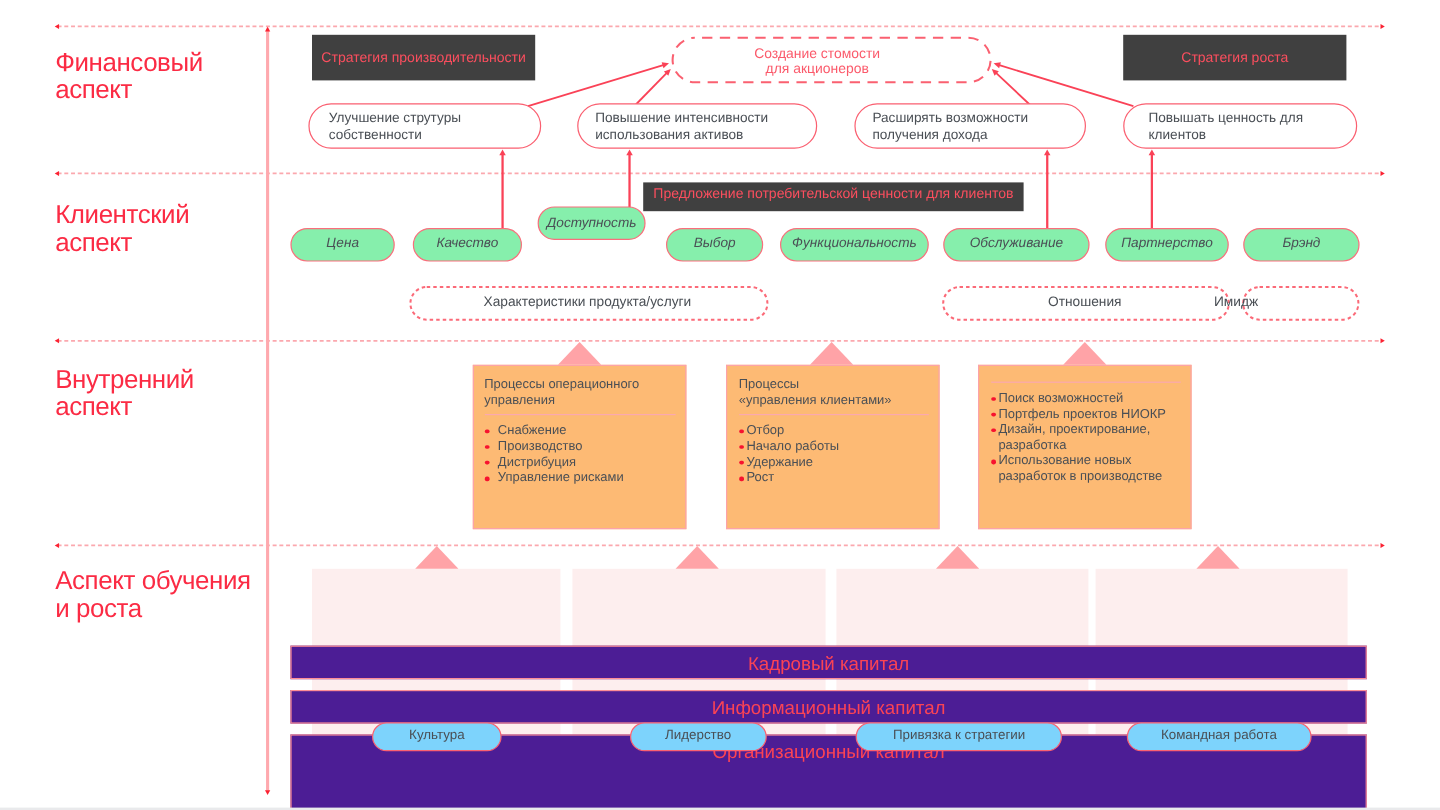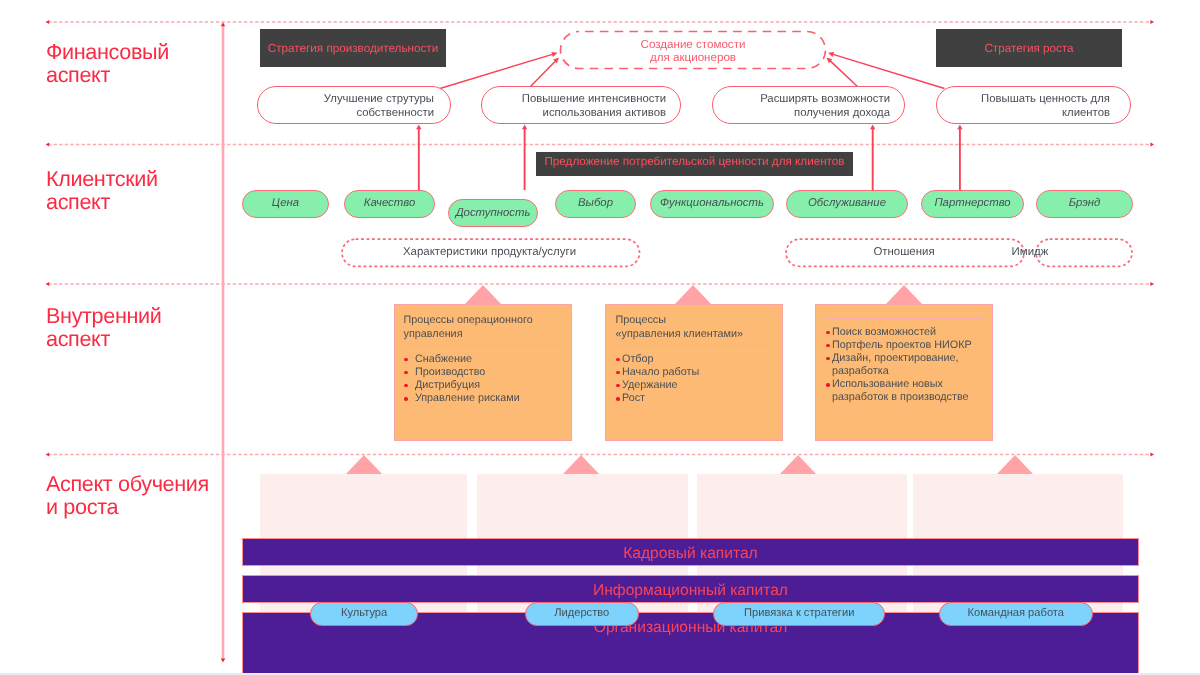--- a/index.html
+++ b/index.html
@@ -22,21 +22,21 @@
 
   
   .pinkbox{
     position:absolute; background:#404040; color:#fb4e5e;
     display:flex; align-items:center; justify-content:center;
     font-size:11.7px;
   }
   .objbox{
     position:absolute; border:1.5px solid #fa5f70; border-radius:19px;
     background:#fff; color:#4a4f55; font-size:11.35px; line-height:13.7px;
-    display:flex; align-items:center; justify-content:center; text-align:right;
+    display:flex; align-items:center; justify-content:center; text-align:left;
     box-sizing:border-box;
   }
   .visionbox{
     position:absolute; background:transparent; color:#fb5a6b;
     font-size:11.6px; line-height:12.7px;
     display:flex; align-items:center; justify-content:center; text-align:center;
     white-space:pre-line; box-sizing:border-box;
   }
   .pill{
     position:absolute; border:1.7px solid #fa6e7c; border-radius:15px;
@@ -138,33 +138,33 @@
 аспект</div>
   <div class="persp-label" style="top:167px;">Клиентский
 аспект</div>
   <div class="persp-label" style="top:304px;">Внутренний
 аспект</div>
   <div class="persp-label" style="top:471.7px;">Аспект обучения
 и роста</div>
 
   <div class="pinkbox" style="left:260px;top:29px;width:186px;height:38px;">Стратегия производительности</div>
   <div class="pinkbox" style="left:936px;top:29px;width:186px;height:38px;">Стратегия роста</div>
-  <div class="visionbox" style="left:560px;top:33px;width:266px;height:38px;">Создание стомости
+  <div class="visionbox" style="left:548px;top:33px;width:266px;height:38px;">Создание стомости
 для акционеров</div>
 
   <div class="objbox" style="left:257px;top:86px;width:194px;height:38px;padding:3px 16px 0 16px;">Улучшение струтуры собственности</div>
   <div class="objbox" style="left:481px;top:86px;width:200px;height:38px;padding:3px 14px 0 14px;">Повышение интенсивности использования активов</div>
   <div class="objbox" style="left:712px;top:86px;width:193px;height:38px;padding:3px 14px 0 14px;">Расширять возможности получения дохода</div>
   <div class="objbox" style="left:936px;top:86px;width:195px;height:38px;padding:3px 20px 0 20px;">Повышать ценность для клиентов</div>
 
   <div class="pinkbox" style="left:536px;top:152px;width:317px;height:21px;align-items:flex-start;padding-top:2.7px;">Предложение потребительской ценности для клиентов</div>
 
   <div class="pill" style="left:242px;top:189.5px;width:87px;height:28px;">Цена</div>
   <div class="pill" style="left:344px;top:189.5px;width:91px;height:28px;">Качество</div>
-  <div class="pill" style="left:448px;top:199px;width:90px;height:28px;">Доступность</div>
+  <div class="pill" style="left:448px;top:172px;width:90px;height:28px;">Доступность</div>
   <div class="pill" style="left:555px;top:189.5px;width:81px;height:28px;">Выбор</div>
   <div class="pill" style="left:650px;top:189.5px;width:124px;height:28px;">Функциональность</div>
   <div class="pill" style="left:786px;top:189.5px;width:122px;height:28px;">Обслуживание</div>
   <div class="pill" style="left:921px;top:189.5px;width:103px;height:28px;">Партнерство</div>
   <div class="pill" style="left:1036px;top:189.5px;width:97px;height:28px;">Брэнд</div>
 
   <div class="dotpill" style="left:341px;top:238px;width:297px;height:28px;">Характеристики продукта/услуги</div>
   <div class="dotpill" style="left:785px;top:238px;width:238px;height:28px;">Отношения</div>
   <div class="dotpill" style="left:982px;top:238px;width:96px;height:28px;">Имидж</div>
 

